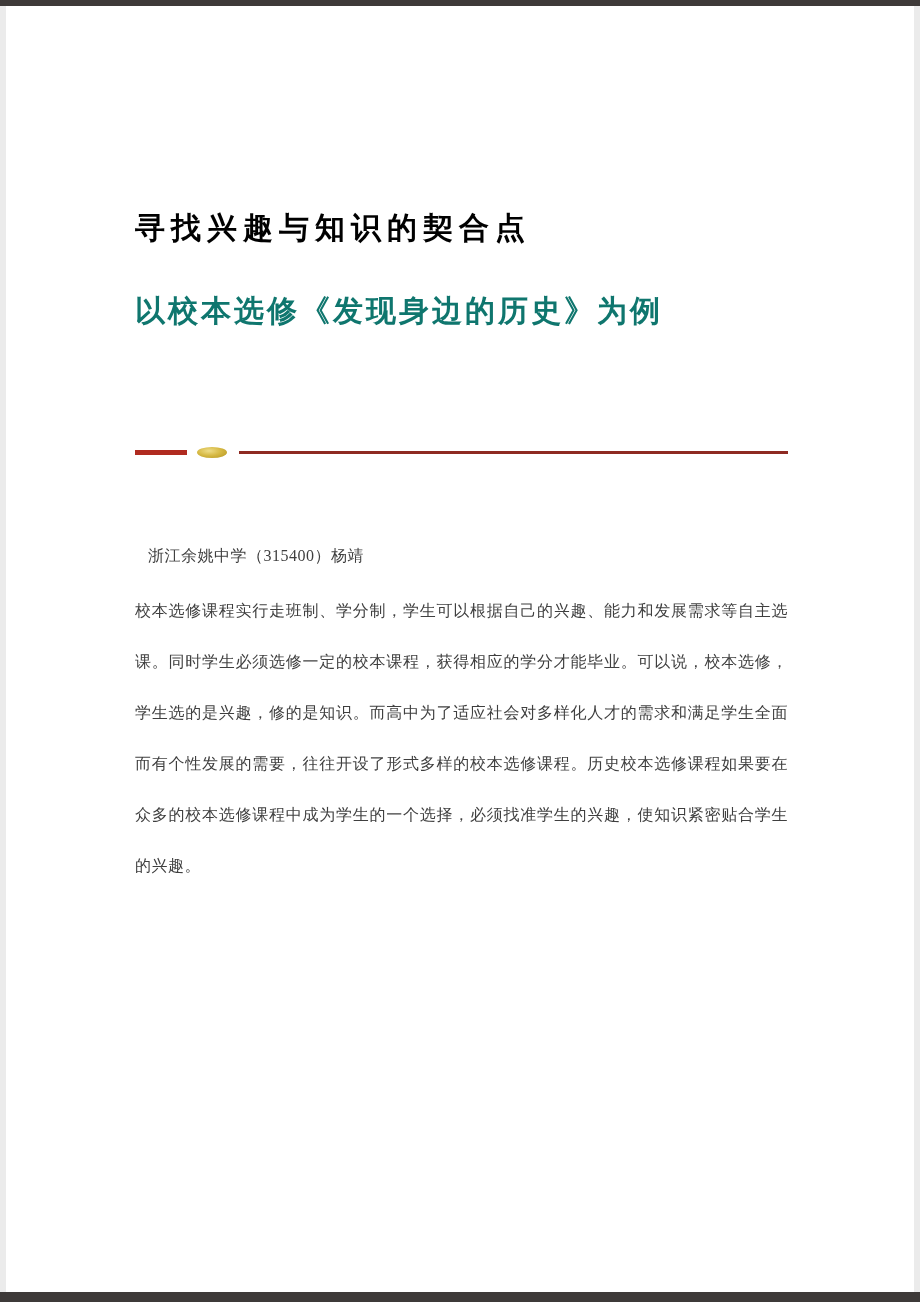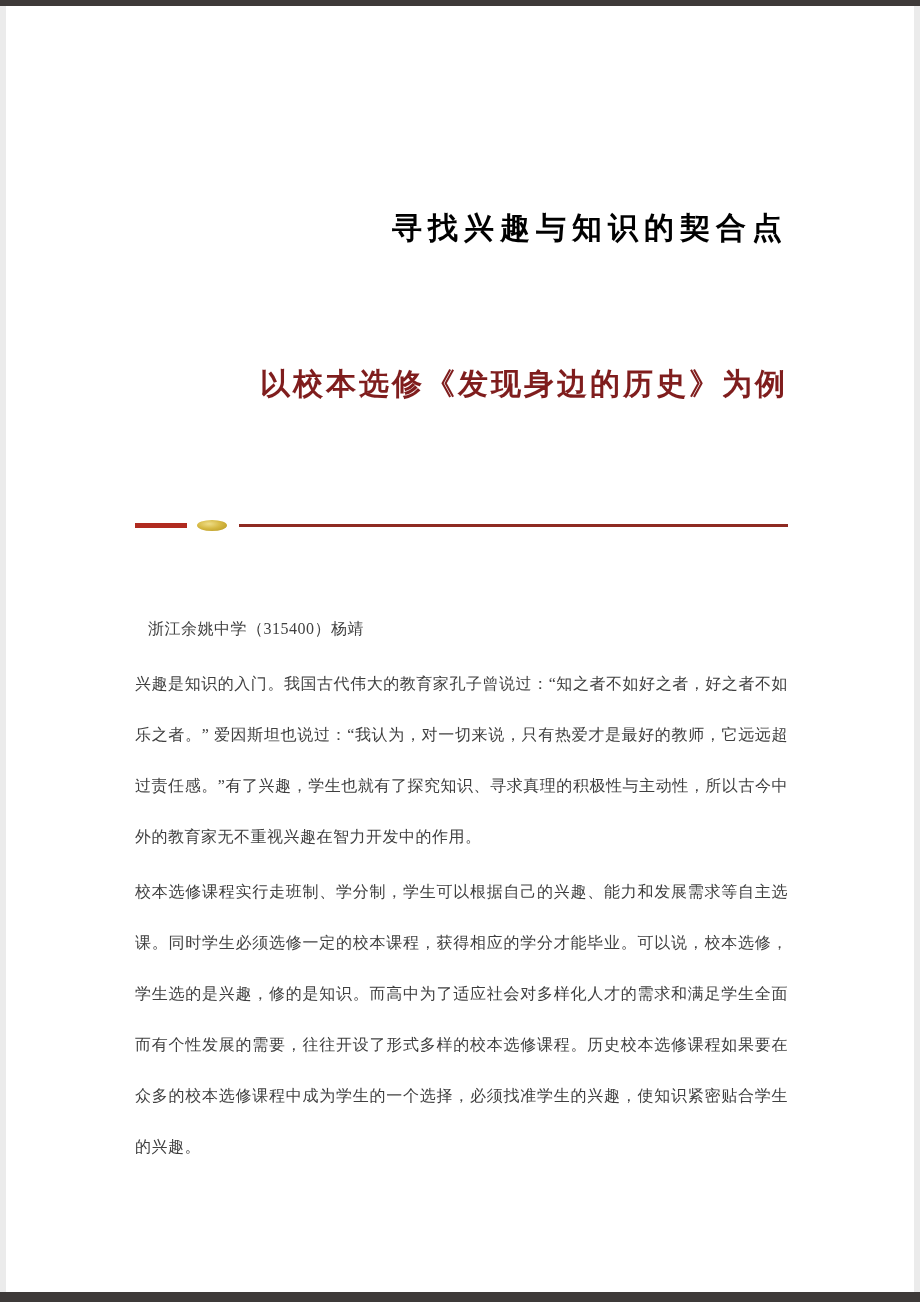--- a/index.html
+++ b/index.html
@@ -49,31 +49,31 @@
   }
 
   .doc-title {
     margin: 202px 0 0 0;
     font-family: "Liberation Sans", "DejaVu Sans", sans-serif;
     font-weight: bold;
     font-size: 30px;
     line-height: 39px;
     letter-spacing: 6px;
     color: #000000;
-    text-align: right;
+    text-align: left;
   }
   .doc-subtitle {
-    margin: 117px 0 0 0;
+    margin: 44px 0 0 0;
     font-family: "Liberation Sans", "DejaVu Sans", sans-serif;
     font-weight: bold;
     font-size: 30px;
     line-height: 39px;
     letter-spacing: 3px;
-    color: #7f1d1d;
-    text-align: right;
+    color: #0f766e;
+    text-align: left;
   }
 
   .divider {
     margin-top: 116px;
     display: flex;
     align-items: center;
     height: 12px;
   }
   .divider .seg {
     width: 52px;
@@ -127,19 +127,18 @@
     <div class="divider">
       <span class="seg"></span>
       <span class="gap1"></span>
       <span class="oval"></span>
       <span class="gap2"></span>
       <span class="line"></span>
     </div>
 
     <p class="author">浙江余姚中学（315400）杨靖</p>
 
-    <p class="para">兴趣是知识的入门。我国古代伟大的教育家孔子曾说过：“知之者不如好之者，好之者不如乐之者。” 爱因斯坦也说过：“我认为，对一切来说，只有热爱才是最好的教师，它远远超过责任感。”有了兴趣，学生也就有了探究知识、寻求真理的积极性与主动性，所以古今中外的教育家无不重视兴趣在智力开发中的作用。</p>
 
     <p class="para">校本选修课程实行走班制、学分制，学生可以根据自己的兴趣、能力和发展需求等自主选课。同时学生必须选修一定的校本课程，获得相应的学分才能毕业。可以说，校本选修，学生选的是兴趣，修的是知识。而高中为了适应社会对多样化人才的需求和满足学生全面而有个性发展的需要，往往开设了形式多样的校本选修课程。历史校本选修课程如果要在众多的校本选修课程中成为学生的一个选择，必须找准学生的兴趣，使知识紧密贴合学生的兴趣。</p>
   </div>
 
   <div class="frame-bottom"></div>
 </div>
 
 </body></html>

